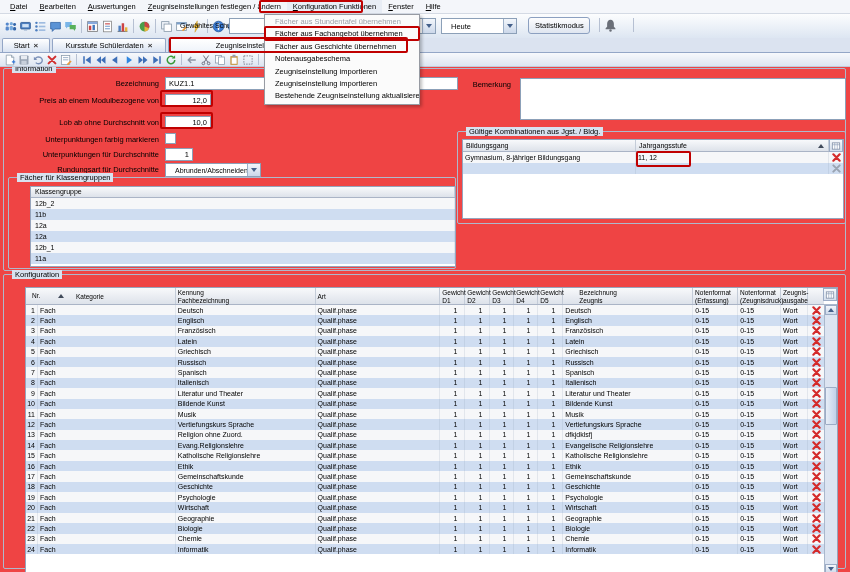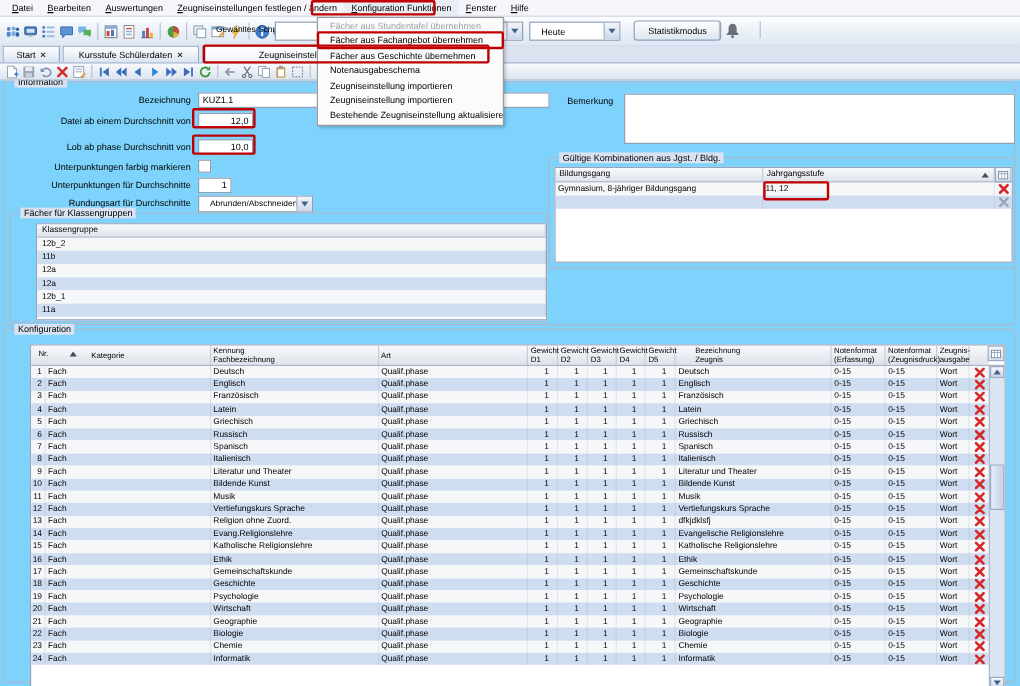--- a/index.html
+++ b/index.html
@@ -21,33 +21,33 @@
   .toolbar1 .tbi{width:13px;height:13px;}
   .tbi svg{width:100%;height:100%;}
   .vsep{width:1px;height:14px;background:#b6c0d2;margin:0 3px;display:inline-block;}
   .toolbar2 .vsep{height:11px;}
   .tb-label{position:absolute;left:180px;top:8px;width:50px;overflow:hidden;white-space:nowrap;font-size:7px;}
   .combo{position:absolute;background:#fff;border:1px solid #8ca0b8;display:flex;align-items:center;box-sizing:border-box;font-size:7.5px;}
   .combo .cval{flex:1;padding-left:9px;overflow:hidden;white-space:nowrap;}
   .combo-btn{width:12px;align-self:stretch;background:linear-gradient(#f2f6fb,#ccd8ea);border-left:1px solid #9db0c8;display:flex;align-items:center;justify-content:center;}
   .tri-down{width:0;height:0;border-left:3px solid transparent;border-right:3px solid transparent;border-top:4px solid #44608a;}
   .tri-up{width:0;height:0;border-left:3px solid transparent;border-right:3px solid transparent;border-bottom:4px solid #44608a;}
-  .stat-btn{position:absolute;left:528px;top:3px;width:73px;height:17px;background:linear-gradient(#fdfdfe,#dfe6f0);border:1px solid #8ca0c0;border-radius:3px;font-size:7.5px;font-family:"Liberation Sans",sans-serif;}
+  .stat-btn{position:absolute;left:528px;top:3px;width:62px;height:17px;background:linear-gradient(#fdfdfe,#dfe6f0);border:1px solid #8ca0c0;border-radius:3px;font-size:7.5px;font-family:"Liberation Sans",sans-serif;}
   .bell{position:absolute;left:603px;top:4px;width:15px;height:15px;}
   .tb1sep1{position:absolute;left:596px;top:4px;}
   .tb1sep2{position:absolute;left:630px;top:4px;}
 
   
   .tabbar{position:absolute;left:0;top:38px;width:850px;height:15px;background:#dbe3f0;border-bottom:1px solid #93a6c6;display:flex;align-items:flex-end;padding-left:2px;box-sizing:border-box;z-index:4;}
   .tab{height:14px;box-sizing:border-box;display:flex;align-items:center;justify-content:center;background:linear-gradient(#ffffff,#d9e3f2);border:1px solid #93a6c6;border-bottom:none;border-radius:2px 2px 0 0;margin-right:2px;white-space:nowrap;font-size:7.5px;overflow:hidden;}
   .tab.active{background:linear-gradient(#ffffff,#eef3fa);}
   .tab .close{margin-left:4px;font-weight:bold;font-size:8px;color:#333;}
 
   
-  .content{position:absolute;left:0;top:67px;width:850px;height:505px;background:#7dd3fc;}
+  .content{position:absolute;left:0;top:67px;width:850px;height:505px;background:#ef4444;}
   .fieldset{position:absolute;border:1px solid #aeb8cc;border-radius:2px;box-sizing:border-box;}
   .legend{position:absolute;top:-5px;left:8px;background:#d8e2f0;padding:0 3px;font-size:7.5px;white-space:nowrap;z-index:2;}
 
   .flabel{position:absolute;text-align:right;font-size:7.5px;white-space:nowrap;}
   .tfield{position:absolute;background:#fff;border:1px solid #8ca0b8;box-sizing:border-box;font-size:7.5px;display:flex;align-items:center;padding:0 3px;overflow:hidden;}
   .tfield.num{justify-content:flex-end;}
   .checkbox{position:absolute;width:11px;height:11px;background:#fff;border:1px solid #8ca0b8;box-sizing:border-box;}
   .tarea{position:absolute;background:#fff;border:1px solid #8ca0b8;box-sizing:border-box;}
 
   
@@ -366,23 +366,23 @@
     </div>
 
   <div class="content">
 
     <div class="fieldset" style="left:3px;top:1px;width:843px;height:203px;">
       <span class="legend">Information</span>
       <div class="flabel" style="left:0;top:10px;width:155px;">Bezeichnung</div>
       <div class="tfield" style="left:161px;top:8px;width:293px;height:13px;">KUZ1.1</div>
       <div class="flabel" style="left:430px;top:11px;width:77px;">Bemerkung</div>
       <div class="tarea" style="left:516px;top:9px;width:326px;height:42px;"></div>
-      <div class="flabel" style="left:0;top:27px;width:155px;">Datei ab einem Durchschnitt von</div>
+      <div class="flabel" style="left:0;top:27px;width:155px;">Preis ab einem Modulbezogene von</div>
       <div class="tfield num" style="left:161px;top:25px;width:46px;height:13px;">12,0</div>
-      <div class="flabel" style="left:0;top:49px;width:155px;">Lob ab phase Durchschnitt von</div>
+      <div class="flabel" style="left:0;top:49px;width:155px;">Lob ab ohne Durchschnitt von</div>
       <div class="tfield num" style="left:161px;top:47px;width:46px;height:13px;">10,0</div>
       <div class="flabel" style="left:0;top:66px;width:155px;">Unterpunktungen farbig markieren</div>
       <div class="checkbox" style="left:161px;top:64px;"></div>
       <div class="flabel" style="left:0;top:81px;width:155px;">Unterpunktungen für Durchschnitte</div>
       <div class="tfield num" style="left:161px;top:79px;width:28px;height:13px;">1</div>
       <div class="flabel" style="left:0;top:96px;width:155px;">Rundungsart für Durchschnitte</div>
       <div class="combo" style="left:161px;top:94px;width:96px;height:14px;font-size:7px;">
         <span class="cval">Abrunden/Abschneiden</span>
         <span class="combo-btn">
             <span class="tri-down"></span>

